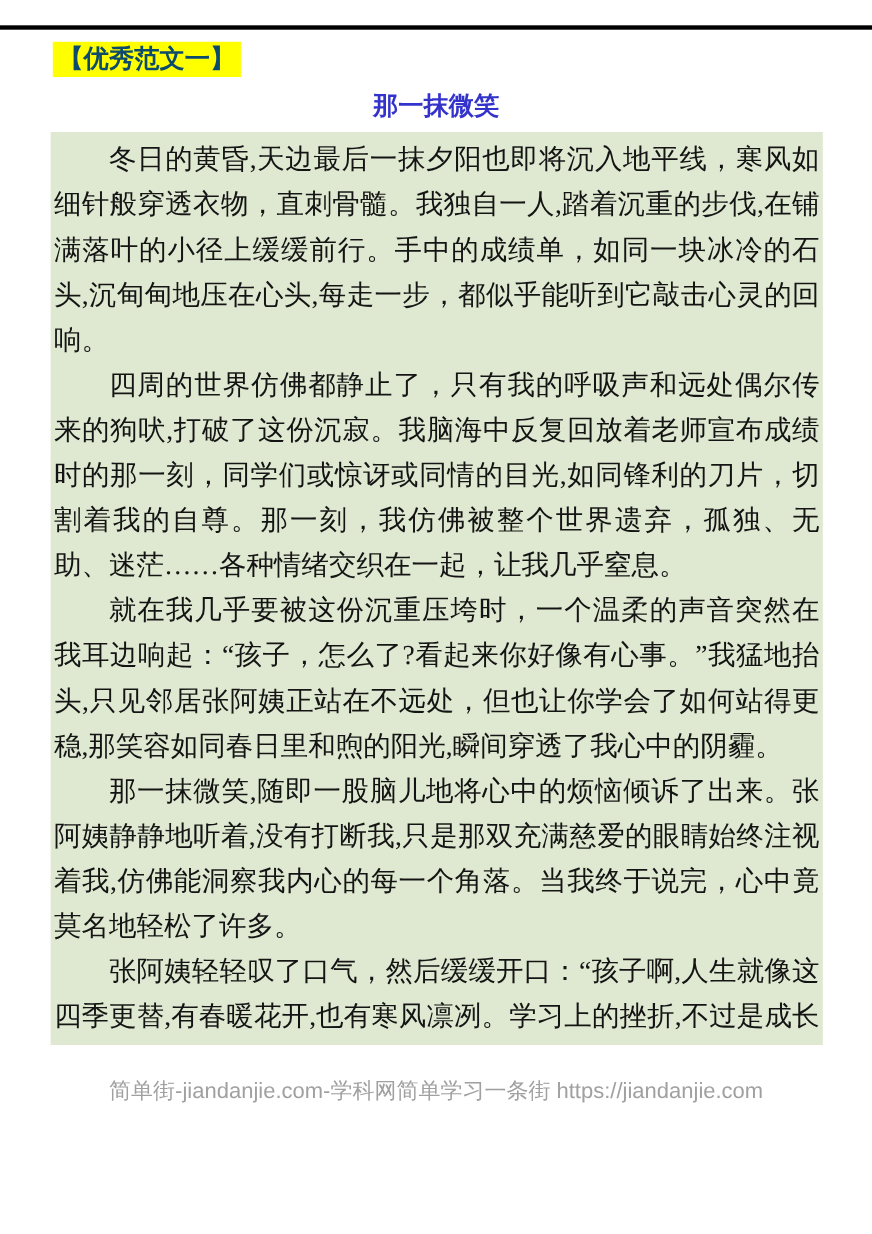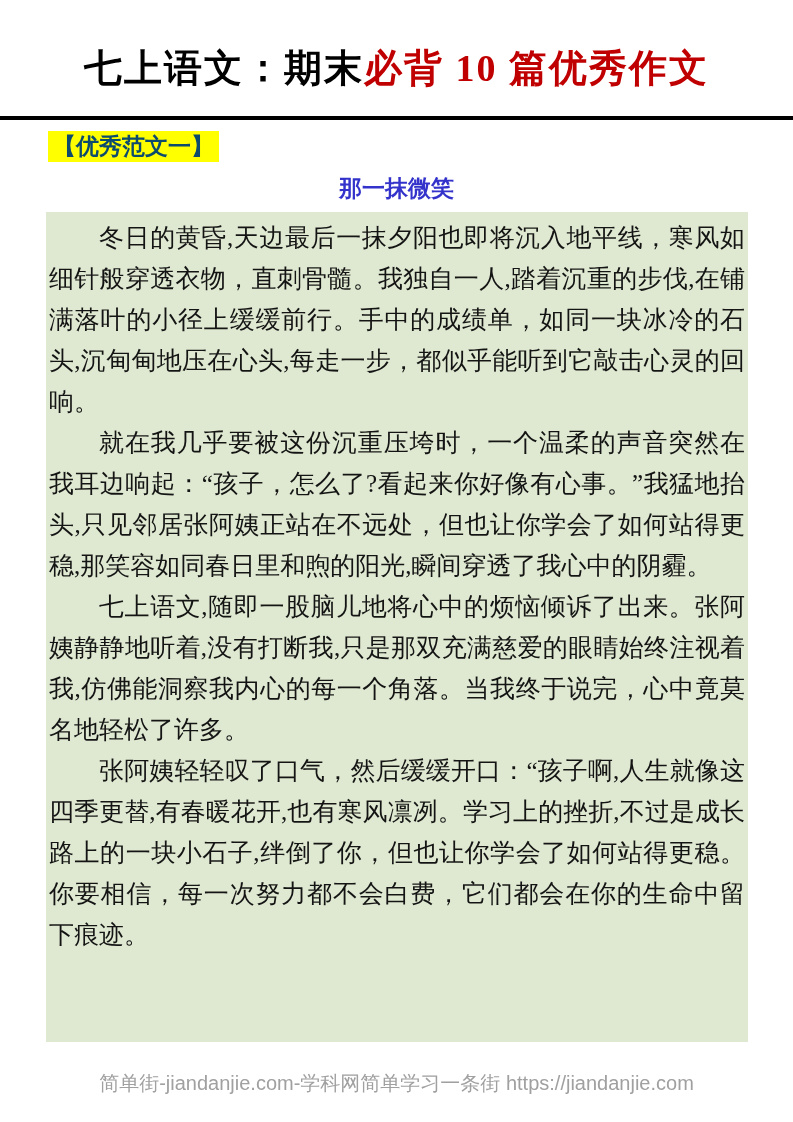--- a/index.html
+++ b/index.html
@@ -75,31 +75,31 @@
     color: #a0a0a0;
     font-size: 20px;
     font-family: "Liberation Sans", sans-serif;
   }
 </style>
 </head>
 <body>
 
 <div class="page">
 
-  <h1 class="doc-title"><span class="title-black">七上语文：期末</span><span class="title-red">必背 10 篇优秀作文</span></h1>
 
   <div class="title-divider"></div>
 
   <div class="section-label">【优秀范文一】</div>
 
   <h2 class="essay-title">那一抹微笑</h2>
 
   <div class="essay-body">
     <p>冬日的黄昏,天边最后一抹夕阳也即将沉入地平线，寒风如细针般穿透衣物，直刺骨髓。我独自一人,踏着沉重的步伐,在铺满落叶的小径上缓缓前行。手中的成绩单，如同一块冰冷的石头,沉甸甸地压在心头,每走一步，都似乎能听到它敲击心灵的回响。</p>
+    <p>四周的世界仿佛都静止了，只有我的呼吸声和远处偶尔传来的狗吠,打破了这份沉寂。我脑海中反复回放着老师宣布成绩时的那一刻，同学们或惊讶或同情的目光,如同锋利的刀片，切割着我的自尊。那一刻，我仿佛被整个世界遗弃，孤独、无助、迷茫……各种情绪交织在一起，让我几乎窒息。</p>
     <p>就在我几乎要被这份沉重压垮时，一个温柔的声音突然在我耳边响起：“孩子，怎么了?看起来你好像有心事。”我猛地抬头,只见邻居张阿姨正站在不远处，但也让你学会了如何站得更稳,那笑容如同春日里和煦的阳光,瞬间穿透了我心中的阴霾。</p>
-    <p>七上语文,随即一股脑儿地将心中的烦恼倾诉了出来。张阿姨静静地听着,没有打断我,只是那双充满慈爱的眼睛始终注视着我,仿佛能洞察我内心的每一个角落。当我终于说完，心中竟莫名地轻松了许多。</p>
+    <p>那一抹微笑,随即一股脑儿地将心中的烦恼倾诉了出来。张阿姨静静地听着,没有打断我,只是那双充满慈爱的眼睛始终注视着我,仿佛能洞察我内心的每一个角落。当我终于说完，心中竟莫名地轻松了许多。</p>
     <p>张阿姨轻轻叹了口气，然后缓缓开口：“孩子啊,人生就像这四季更替,有春暖花开,也有寒风凛冽。学习上的挫折,不过是成长路上的一块小石子,绊倒了你，但也让你学会了如何站得更稳。你要相信，每一次努力都不会白费，它们都会在你的生命中留下痕迹。</p>
 
   </div>
 
   <div class="page-footer">简单街-jiandanjie.com-学科网简单学习一条街 https://jiandanjie.com</div>
 
 </div>
 
 </body></html>

